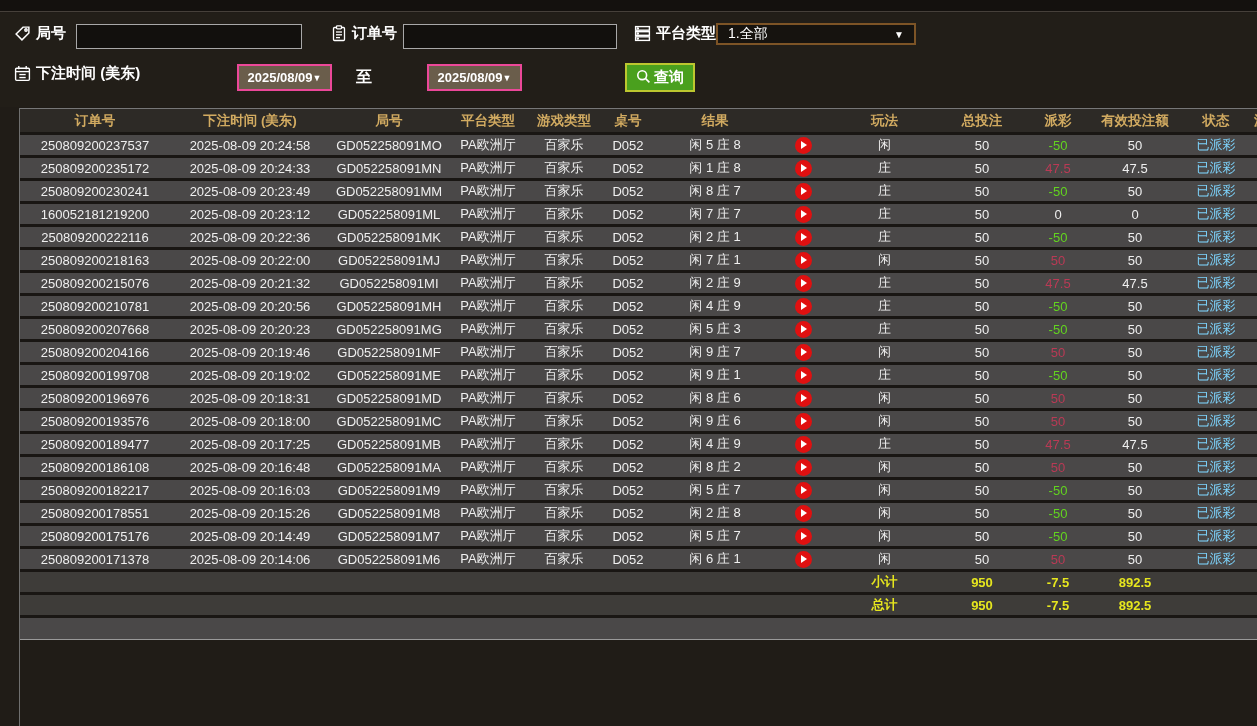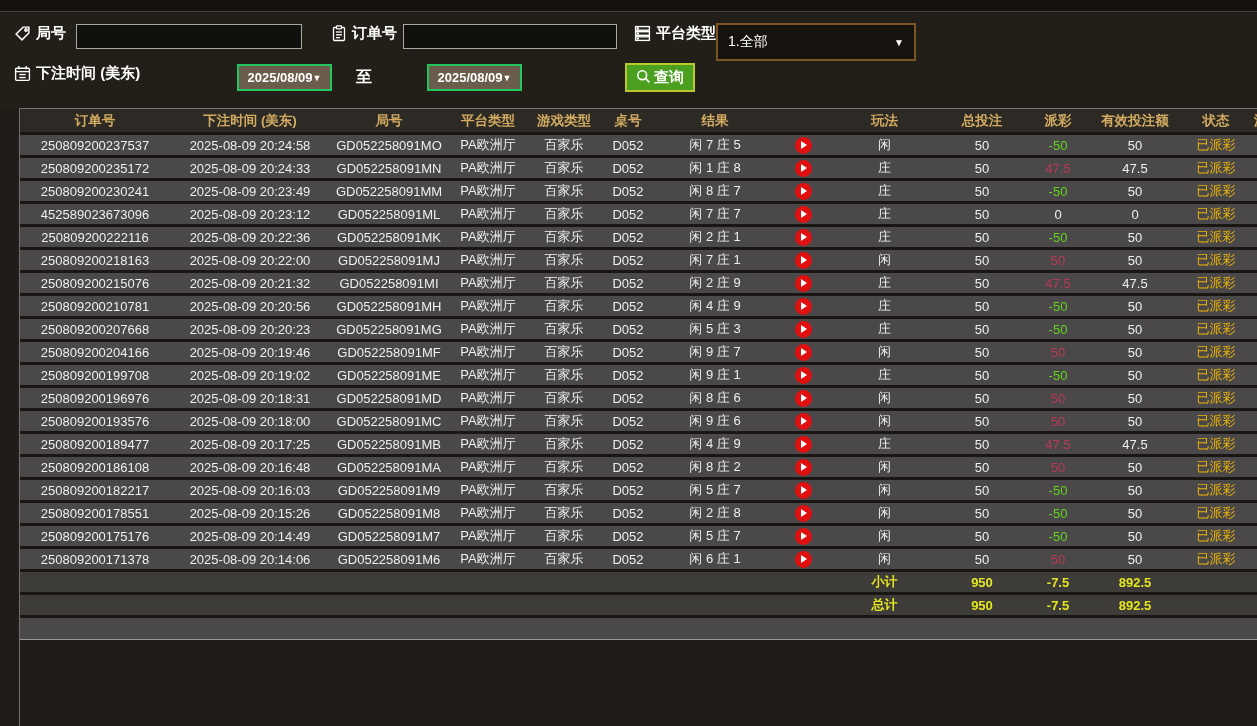--- a/index.html
+++ b/index.html
@@ -24,29 +24,29 @@
     position:absolute; display:flex; align-items:center; gap:5px;
     font-size:15px; font-weight:700; color:#ffffff; white-space:nowrap;
   }
   .flabel svg { display:block; }
   .tinput {
     position:absolute; height:25px; background:#12100d;
     border:1px solid #a8a8a8; color:#f0f0f0; font-size:13px; padding:0 6px;
     font-family:"Liberation Sans", sans-serif;
   }
   .dselect {
-    position:absolute; height:38px; background:#16130f;
+    position:absolute; height:22px; background:#16130f;
     border:2px solid #7d5426; color:#fff; font-size:14px;
     display:flex; align-items:center; justify-content:space-between;
     padding:0 10px; cursor:pointer;
   }
   .dselect .caret { font-size:10px; color:#fff; }
   .datebtn {
     position:absolute; height:27px; background:#6a5d4b;
-    border:2px solid #22c55e; color:#fff; font-size:13px; font-weight:700;
+    border:2px solid #ec4899; color:#fff; font-size:13px; font-weight:700;
     display:flex; align-items:center; justify-content:center; cursor:pointer;
     padding:0 8px;
   }
   .datebtn .caret { font-size:9px; }
   .tolabel { position:absolute; font-size:16px; font-weight:700; color:#fff; }
   .querybtn {
     position:absolute; height:29px; background:#4aa01e;
     border:2px solid #bcc72f; color:#fff; font-size:15px; font-weight:700;
     display:flex; align-items:center; justify-content:center; gap:3px;
     padding:8px 9px; cursor:pointer;
@@ -63,21 +63,21 @@
     border-bottom:1px solid #9a9a9a; white-space:nowrap; overflow:hidden;
   }
   td {
     height:23px; background:#4a4848; color:#efefef;
     font-size:13px; text-align:center; white-space:nowrap; overflow:hidden;
   }
   tbody tr { border-top:3px solid #191613; border-bottom:1px solid #9a9a9a; }
   td.pos  { color:#b93a55; }
   td.neg  { color:#62d41f; }
   td.zero { color:#efefef; }
-  td.status { color:#eab308; }
+  td.status { color:#7dd3fc; }
   tr.sumrow td { background:#3e3c39; color:#e6e61e; font-weight:700; }
   tr.fillrow td { background:#4a4848; }
   .playbtn {
     display:inline-flex; width:17px; height:17px; border-radius:50%;
     background:#e01010; align-items:center; justify-content:center;
     vertical-align:middle; cursor:pointer;
   }
   .playbtn .tri {
     width:0; height:0; margin-left:2px;
     border-left:6px solid #fff; border-top:4px solid transparent; border-bottom:4px solid transparent;
@@ -204,21 +204,21 @@
         </tr>
       </thead>
     <tbody>
         <tr>
           <td>250809200237537</td>
           <td>2025-08-09 20:24:58</td>
           <td>GD052258091MO</td>
           <td>PA欧洲厅</td>
           <td>百家乐</td>
           <td>D052</td>
-          <td>闲 7 庄 5</td>
+          <td>闲 5 庄 8</td>
           <td><span class="playbtn">
               <span class="tri"></span>
             </span></td>
           <td>闲</td>
           <td>50</td>
           <td class="neg">-50</td>
           <td>50</td>
           <td class="status">已派彩</td>
           <td></td>
         </tr>
@@ -252,21 +252,21 @@
               <span class="tri"></span>
             </span></td>
           <td>庄</td>
           <td>50</td>
           <td class="neg">-50</td>
           <td>50</td>
           <td class="status">已派彩</td>
           <td></td>
         </tr>
         <tr>
-          <td>452589023673096</td>
+          <td>160052181219200</td>
           <td>2025-08-09 20:23:12</td>
           <td>GD052258091ML</td>
           <td>PA欧洲厅</td>
           <td>百家乐</td>
           <td>D052</td>
           <td>闲 7 庄 7</td>
           <td><span class="playbtn">
               <span class="tri"></span>
             </span></td>
           <td>庄</td>

